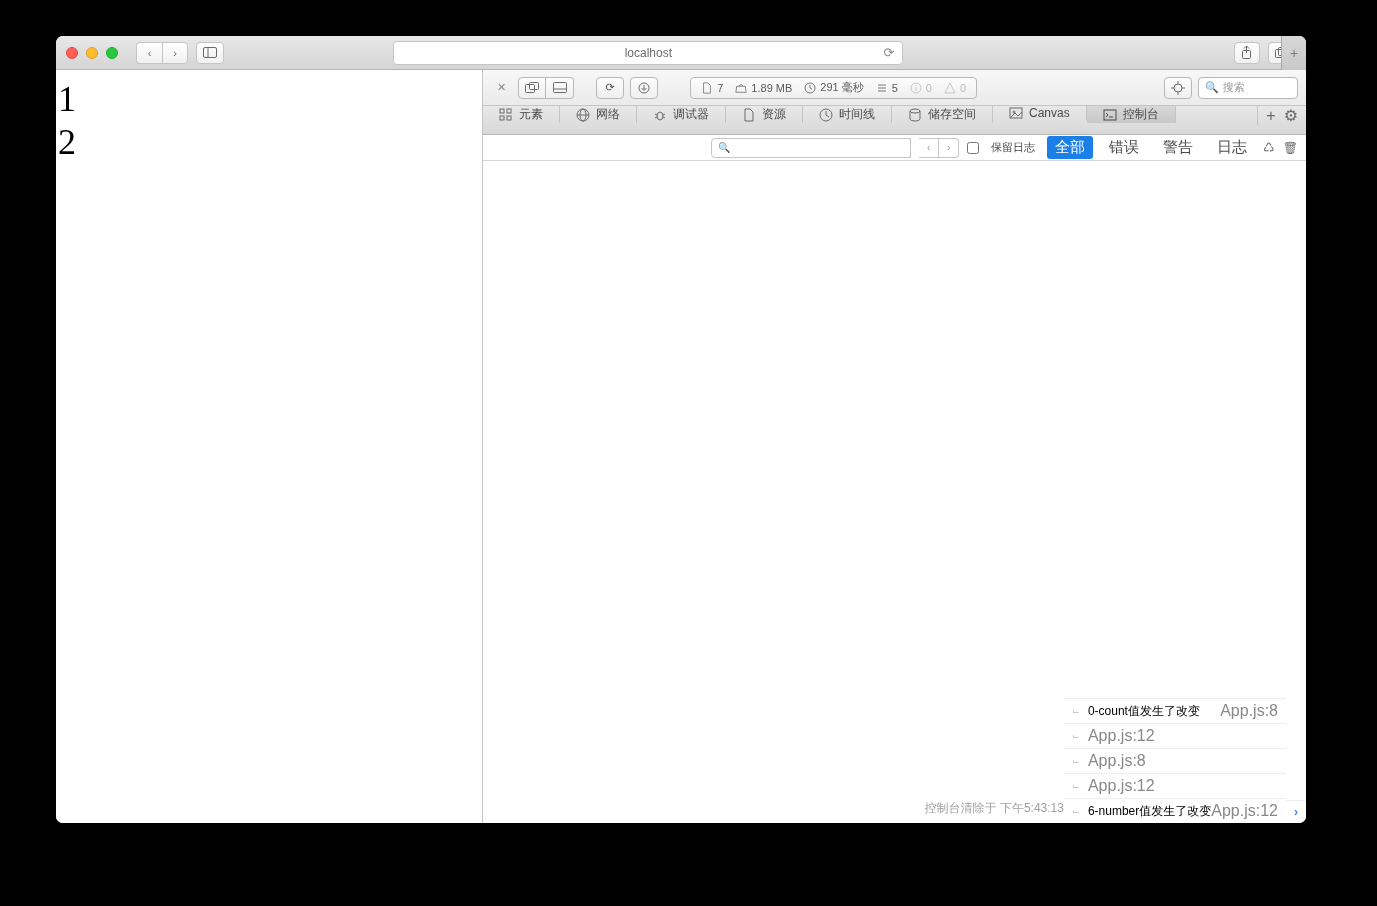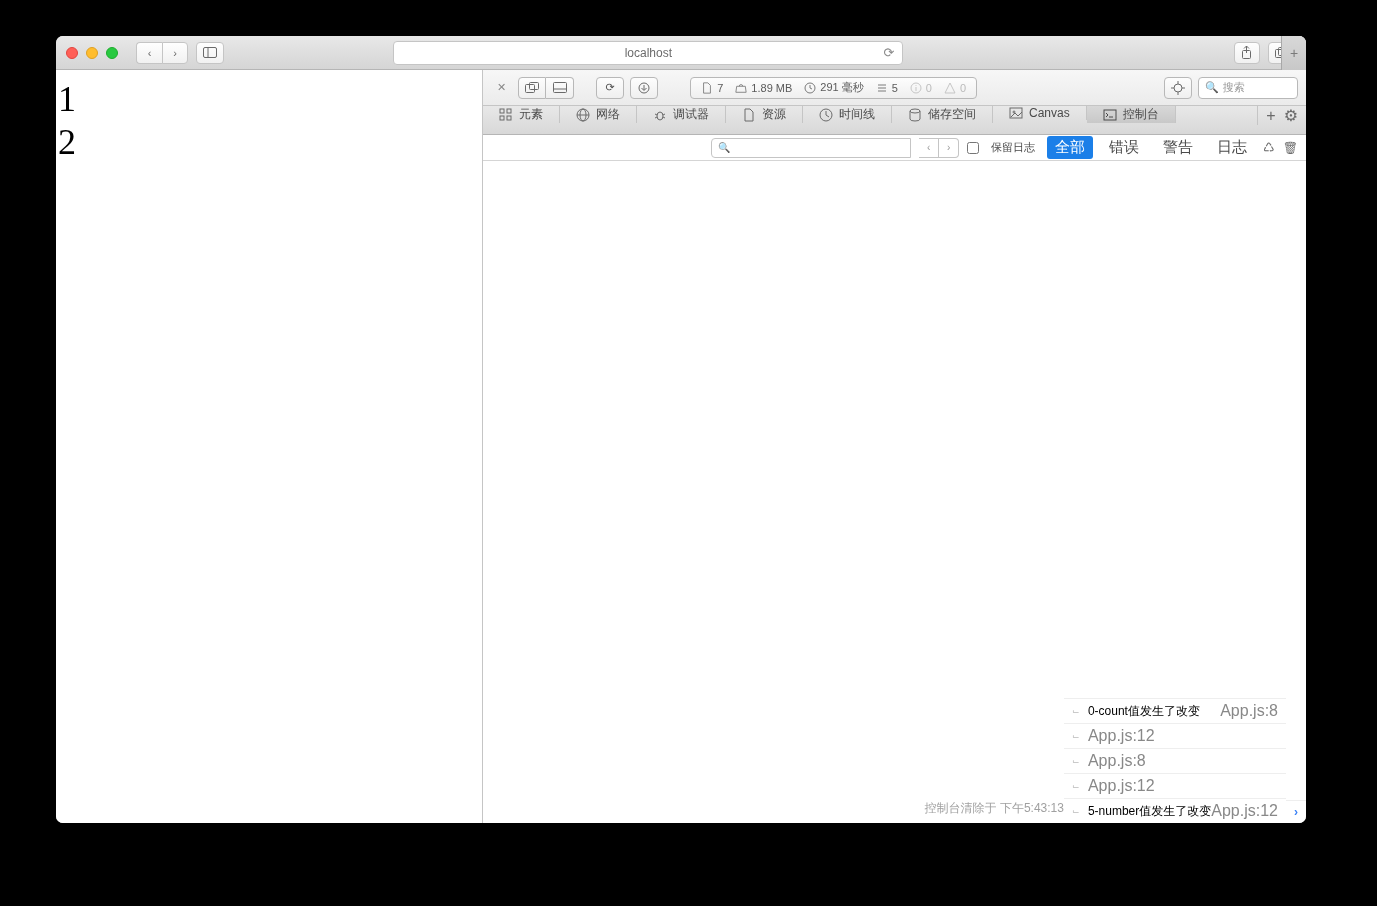--- a/index.html
+++ b/index.html
@@ -311,21 +311,21 @@
               <div class="log-row">
                 <span class="arrow-icon">⌙</span>
                 <span class="src">App.js:8</span>
               </div>
               <div class="log-row">
                 <span class="arrow-icon">⌙</span>
                 <span class="src">App.js:12</span>
               </div>
               <div class="log-row">
                 <span class="arrow-icon">⌙</span>
-                <span class="msg">5-number值发生了改变</span>
+                <span class="msg">6-number值发生了改变</span>
                 <span class="src">App.js:12</span>
               </div>
             </div>
           <div class="prompt-row">
               <span class="p-icon">›</span>
             </div>
         </div>
       </div>
     </div>
   </div>

